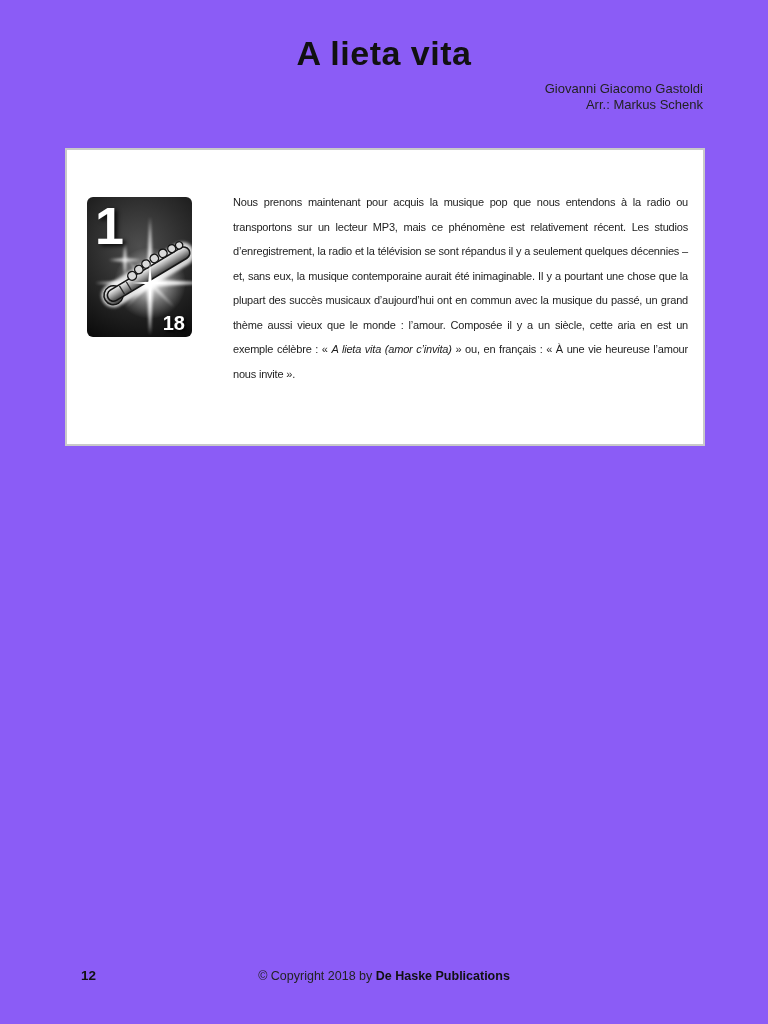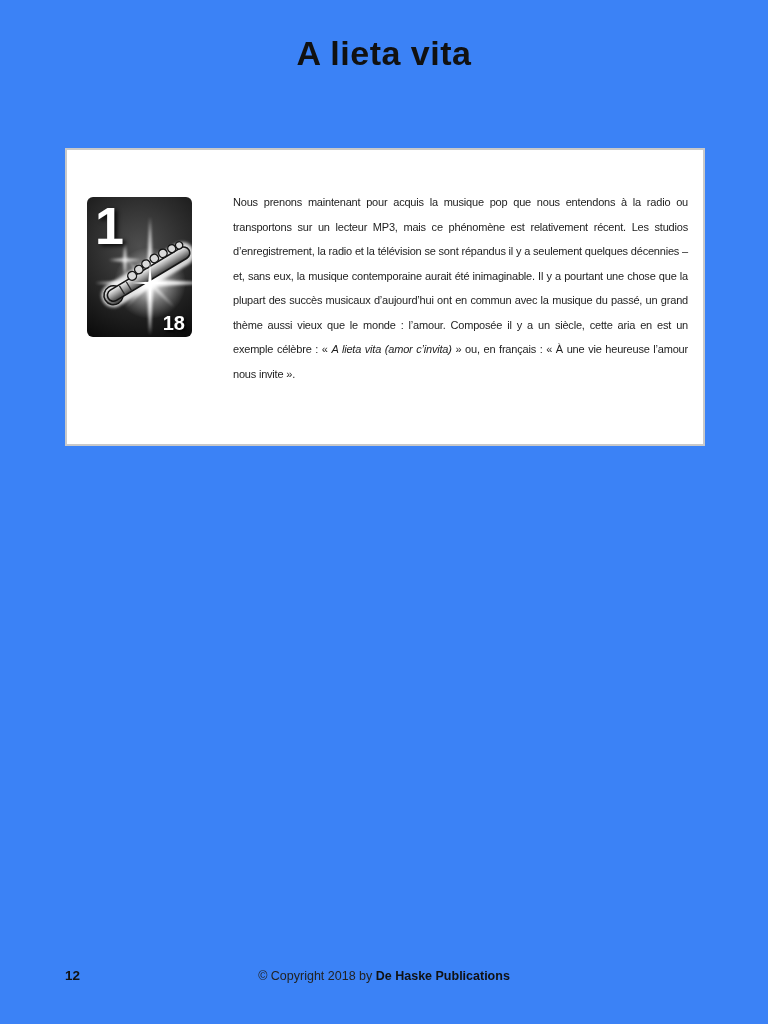--- a/index.html
+++ b/index.html
@@ -6,21 +6,21 @@
     margin: 0;
     padding: 0;
     background: #ffffff;
     font-family: "Liberation Sans", sans-serif;
     color: #1a1a1a;
   }
   .page {
     position: relative;
     width: 768px;
     height: 1024px;
-    background: #3b82f6;
+    background: #8b5cf6;
     overflow: hidden;
   }
   .title {
     position: absolute;
     top: 36px;
     left: 0;
     width: 768px;
     margin: 0;
     text-align: center;
     font-size: 34px;
@@ -93,21 +93,21 @@
     margin: 0;
     font-size: 11px;
     line-height: 24.5px;
     letter-spacing: -0.2px;
     text-align: justify;
     color: #1d1d1d;
   }
   .description i { font-style: italic; }
   .footer-pagenum {
     position: absolute;
-    left: 65px;
+    left: 81px;
     top: 968px;
     font-size: 13.5px;
     font-weight: bold;
     color: #111111;
   }
   .footer-copyright {
     position: absolute;
     left: 0;
     top: 969px;
     width: 768px;
@@ -117,20 +117,24 @@
   }
   .footer-copyright b { font-weight: bold; color: #111111; }
 </style>
 </head>
 <body>
 
 <div class="page">
 
   <h1 class="title">A lieta vita</h1>
 
+  <div class="credits">
+    <div>Giovanni Giacomo Gastoldi</div>
+    <div>Arr.: Markus Schenk</div>
+  </div>
 
   <div class="info-box">
 
     <div class="badge">
       <svg class="badge-svg" viewBox="0 0 105 140" xmlns="http://www.w3.org/2000/svg">
         <defs>
           <radialGradient id="glow" cx="50%" cy="50%" r="50%">
             <stop offset="0%" stop-color="#ffffff" stop-opacity="0.95"></stop>
             <stop offset="55%" stop-color="#ffffff" stop-opacity="0.35"></stop>
             <stop offset="100%" stop-color="#ffffff" stop-opacity="0"></stop>

